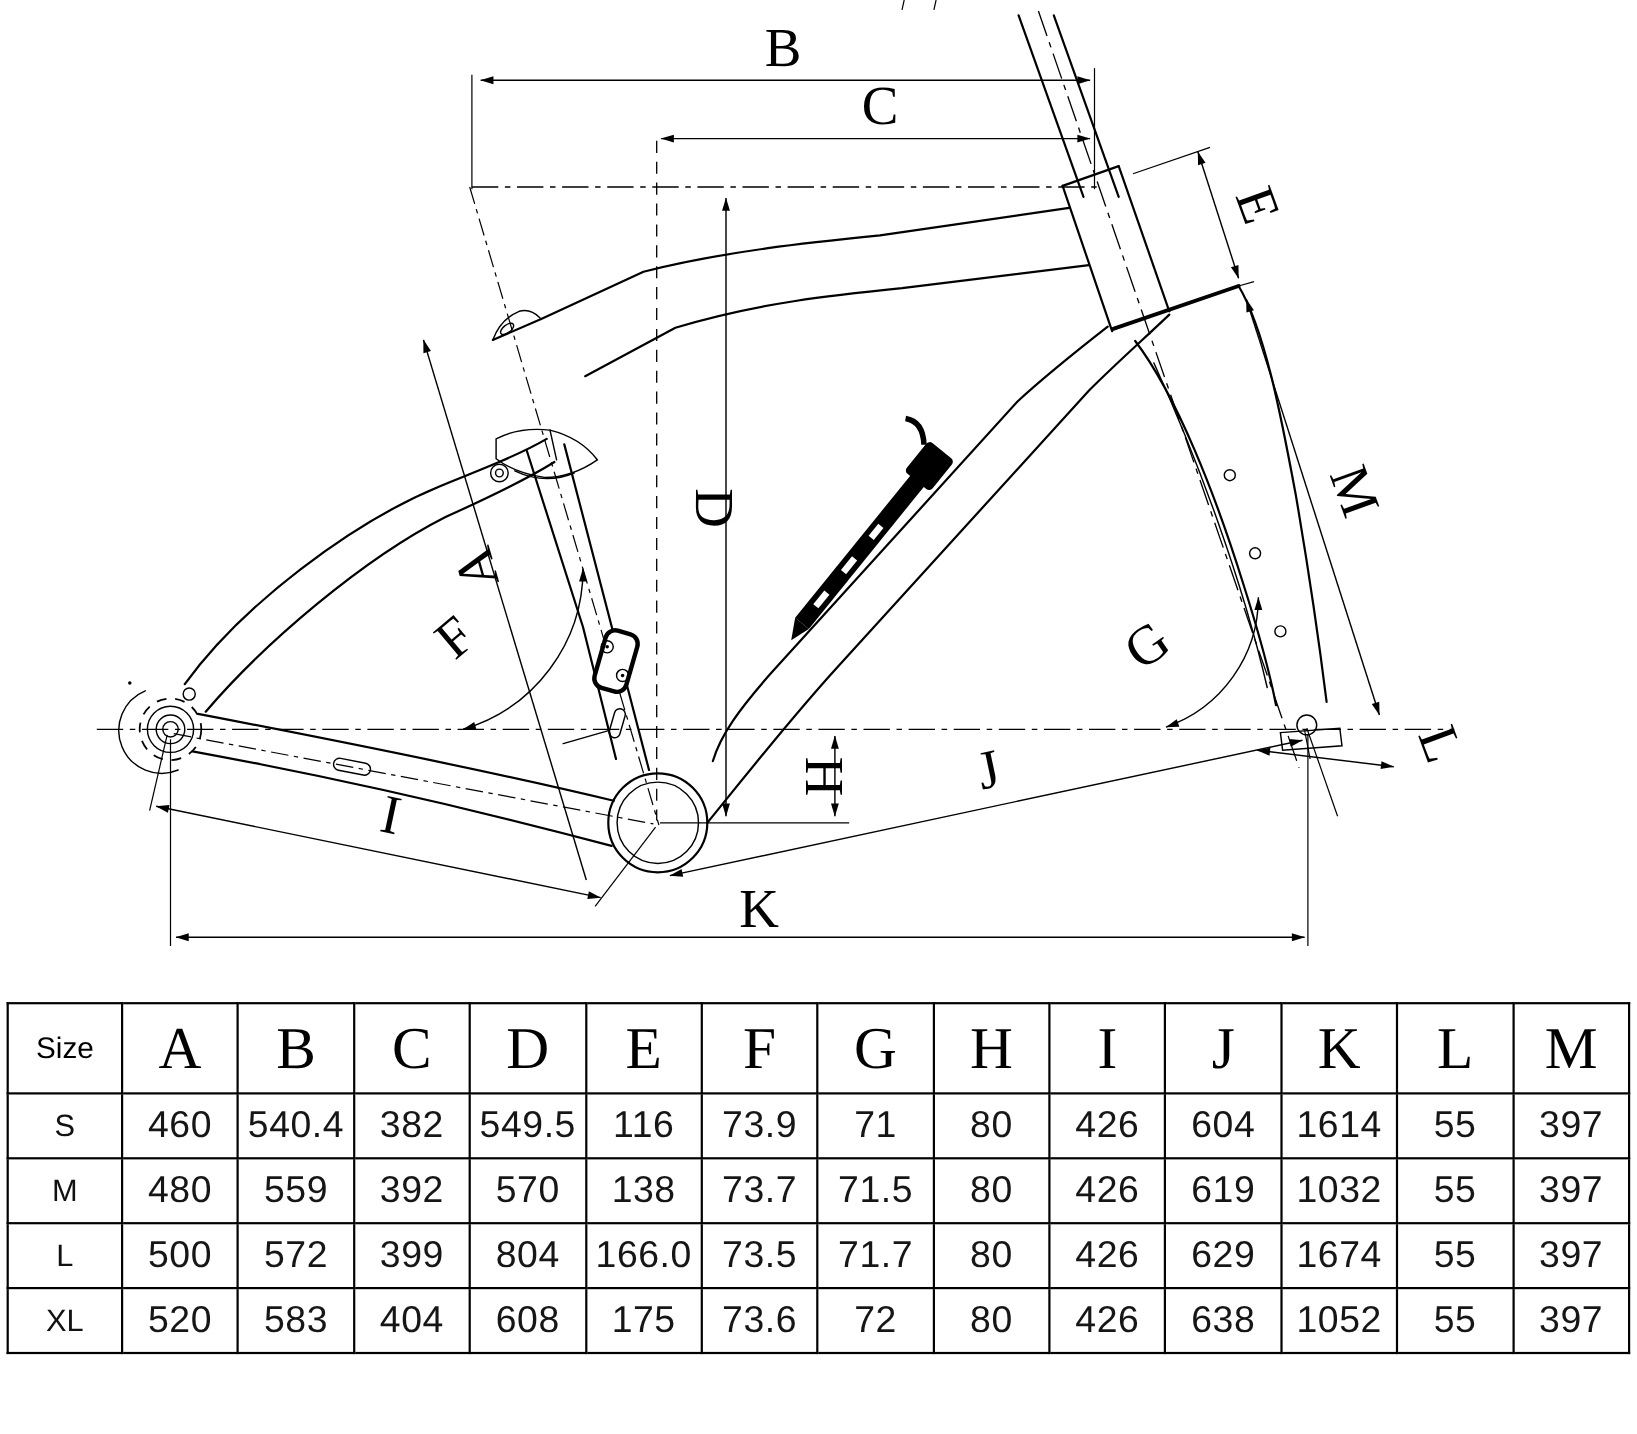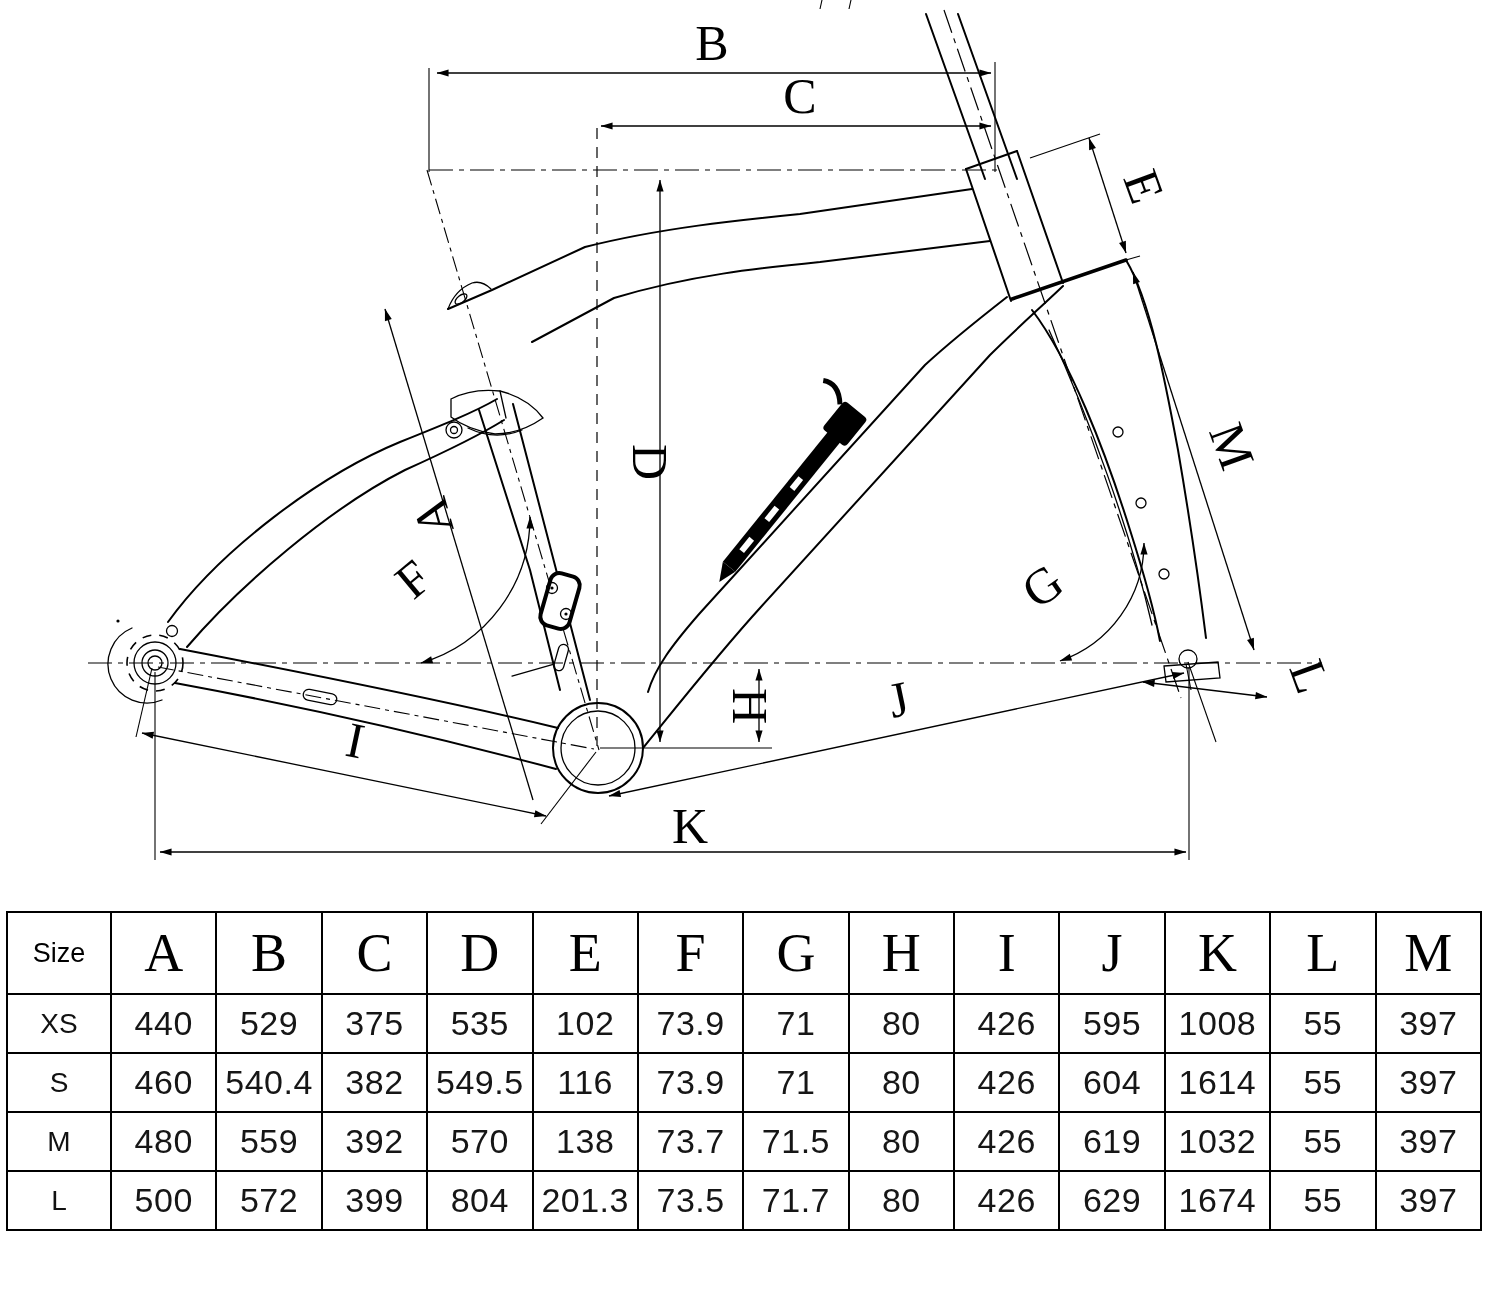--- a/index.html
+++ b/index.html
@@ -247,36 +247,20 @@
         <th class="letter">H</th>
         <th class="letter">I</th>
         <th class="letter">J</th>
         <th class="letter">K</th>
         <th class="letter">L</th>
         <th class="letter">M</th>
       </tr>
     </thead>
     <tbody>
       <tr>
-        <td class="size-col">XS</td>
-        <td class="val">440</td>
-        <td class="val">529</td>
-        <td class="val">375</td>
-        <td class="val">535</td>
-        <td class="val">102</td>
-        <td class="val">73.9</td>
-        <td class="val">71</td>
-        <td class="val">80</td>
-        <td class="val">426</td>
-        <td class="val">595</td>
-        <td class="val">1008</td>
-        <td class="val">55</td>
-        <td class="val">397</td>
-      </tr>
-      <tr>
         <td class="size-col">S</td>
         <td class="val">460</td>
         <td class="val">540.4</td>
         <td class="val">382</td>
         <td class="val">549.5</td>
         <td class="val">116</td>
         <td class="val">73.9</td>
         <td class="val">71</td>
         <td class="val">80</td>
         <td class="val">426</td>
@@ -300,25 +284,41 @@
         <td class="val">1032</td>
         <td class="val">55</td>
         <td class="val">397</td>
       </tr>
       <tr>
         <td class="size-col">L</td>
         <td class="val">500</td>
         <td class="val">572</td>
         <td class="val">399</td>
         <td class="val">804</td>
-        <td class="val">201.3</td>
+        <td class="val">166.0</td>
         <td class="val">73.5</td>
         <td class="val">71.7</td>
         <td class="val">80</td>
         <td class="val">426</td>
         <td class="val">629</td>
         <td class="val">1674</td>
         <td class="val">55</td>
         <td class="val">397</td>
       </tr>
+      <tr>
+        <td class="size-col">XL</td>
+        <td class="val">520</td>
+        <td class="val">583</td>
+        <td class="val">404</td>
+        <td class="val">608</td>
+        <td class="val">175</td>
+        <td class="val">73.6</td>
+        <td class="val">72</td>
+        <td class="val">80</td>
+        <td class="val">426</td>
+        <td class="val">638</td>
+        <td class="val">1052</td>
+        <td class="val">55</td>
+        <td class="val">397</td>
+      </tr>
     </tbody>
   </table>
 </div>
 
 </body></html>

